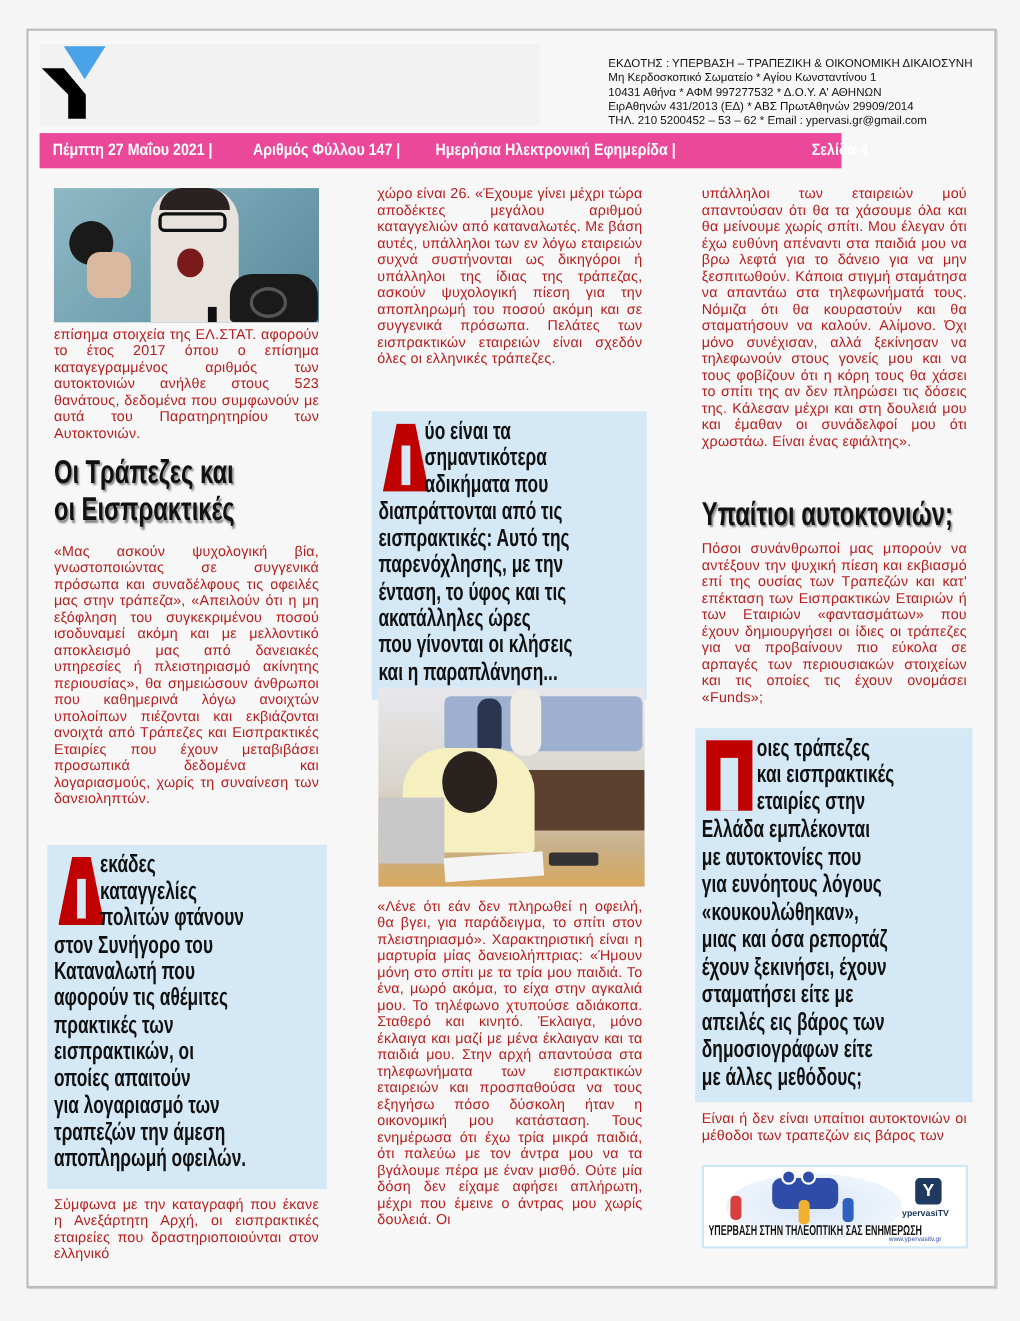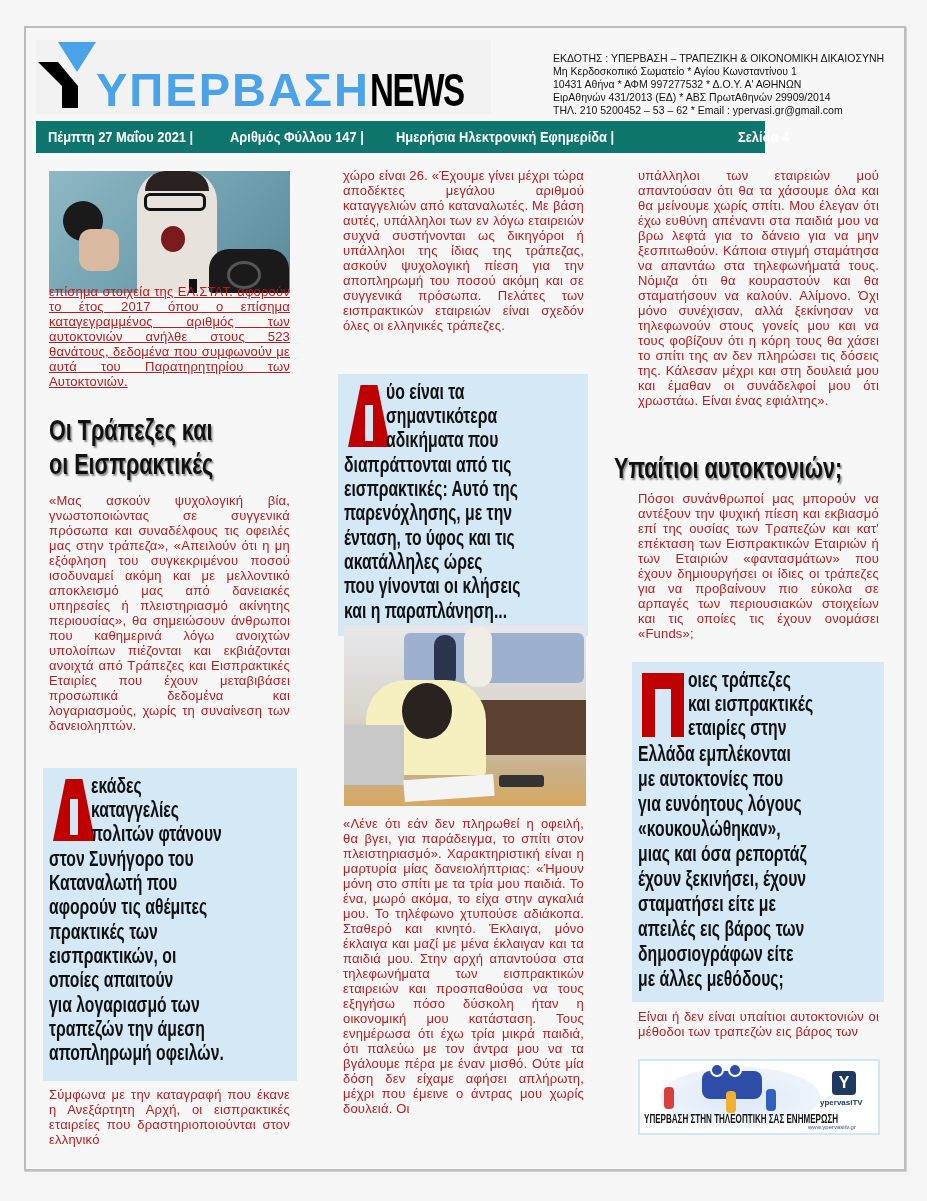--- a/index.html
+++ b/index.html
@@ -4,21 +4,21 @@
 <style>
   html, body { margin:0; padding:0; }
   body { width:927px; height:1201px; background:#f5f5f5; position:relative; overflow:hidden; font-family:"Liberation Sans", sans-serif; }
   .page { position:absolute; left:24px; top:26px; width:882px; height:1145px; background:#f7f7f7; border:2px solid #bdbdbd; box-sizing:border-box; box-shadow:1px 1px 0 #d0d0d0; }
   .logo { position:absolute; left:36px; top:40px; width:455px; height:74px; background:#f2f2f2; }
   .logo svg { position:absolute; left:0; top:0; }
   .logo-text { position:absolute; left:60px; top:25px; font-family:"Liberation Sans", sans-serif; font-weight:bold; font-size:47px; line-height:50px; color:#4aa3e8; letter-spacing:2px; white-space:nowrap; }
   .logo-news { color:#000; font-size:46px; letter-spacing:-2px; transform:scaleX(0.72); display:inline-block; transform-origin:left; font-family:"Liberation Sans", sans-serif; }
   .publisher { position:absolute; left:553px; top:52px; width:340px; font-size:10.5px; line-height:13px; color:#111; }
   .publisher div { white-space:nowrap; }
-  .bar { position:absolute; left:36px; top:121px; width:729px; height:32px; background:#0f766e; color:#fff; font-weight:bold; font-size:15px; line-height:32px; }
+  .bar { position:absolute; left:36px; top:121px; width:729px; height:32px; background:#ec4899; color:#fff; font-weight:bold; font-size:15px; line-height:32px; }
   .bar span { position:absolute; top:0; white-space:nowrap; transform:scaleX(0.86); transform-origin:left; }
   .col { position:absolute; }
   .body-text { font-size:13px; line-height:15px; color:#b91c1c; text-align:justify; letter-spacing:0.2px; }
   .headline { font-family:"Liberation Sans", sans-serif; font-weight:bold; font-size:27px; line-height:30px; color:#111; transform:scaleX(0.72); transform-origin:left; white-space:nowrap; text-shadow:2px 2px 2px #888; }
   .callout { position:absolute; background:#d4e8f6; box-sizing:border-box; padding:8px 6px 6px 8px; }
   .callout-text { font-weight:bold; color:#111; font-size:22.5px; line-height:24.3px; transform:scaleX(0.7); transform-origin:left top; white-space:nowrap; }
   .drop { position:absolute; background:#c00000; }
   .drop .hole { position:absolute; background:#d4e8f6; }
   .img { position:absolute; overflow:hidden; }
   .banner { position:absolute; border:2px solid #cfe6f7; background:#fff; overflow:hidden; box-sizing:border-box; }
@@ -26,23 +26,20 @@
 </head>
 <body>
 
 <div class="page"></div>
 
 <div class="logo">
   <svg width="90" height="74">
     <polygon points="22,2 60,2 41,32" fill="#4aa3e8"></polygon>
     <polygon points="2,22 22,22 42,46 42,68 26,68 26,46" fill="#000"></polygon>
   </svg>
-  <div class="logo-text">
-    <span>ΥΠΕΡΒΑΣΗ</span><span class="logo-news">NEWS</span>
-  </div>
 </div>
 
 <div class="publisher">
   <div>ΕΚΔΟΤΗΣ : ΥΠΕΡΒΑΣΗ – ΤΡΑΠΕΖΙΚΗ &amp; ΟΙΚΟΝΟΜΙΚΗ ΔΙΚΑΙΟΣΥΝΗ</div>
   <div>Μη Κερδοσκοπικό Σωματείο * Αγίου Κωνσταντίνου 1</div>
   <div>10431 Αθήνα * ΑΦΜ 997277532 * Δ.Ο.Υ. Α' ΑΘΗΝΩΝ</div>
   <div>ΕιρΑθηνών 431/2013 (ΕΔ) * ΑΒΣ ΠρωτΑθηνών 29909/2014</div>
   <div>ΤΗΛ. 210 5200452 – 53 – 62 * Email : ypervasi.gr@gmail.com</div>
 </div>
 
@@ -58,21 +55,21 @@
   <div style="position:absolute;left:96px;top:0;width:64px;height:20px;background:#2a2220;border-radius:20px 20px 0 0;"></div>
   <div style="position:absolute;left:95px;top:22px;width:62px;height:18px;border:3px solid #111;border-radius:6px;box-sizing:border-box;"></div>
   <div style="position:absolute;left:112px;top:55px;width:24px;height:26px;background:#7a1a1a;border-radius:50%;"></div>
   <div style="position:absolute;left:140px;top:108px;width:8px;height:14px;background:#111;"></div>
   <div style="position:absolute;left:14px;top:30px;width:40px;height:40px;background:#1a1a1a;border-radius:50%;transform:rotate(-30deg);"></div>
   <div style="position:absolute;left:30px;top:58px;width:40px;height:42px;background:#d9b9a0;border-radius:12px;"></div>
   <div style="position:absolute;left:160px;top:78px;width:80px;height:44px;background:#1a1a1a;border-radius:20px 20px 4px 4px;"></div>
   <div style="position:absolute;left:178px;top:90px;width:34px;height:28px;border:3px solid #555;border-radius:50%;box-sizing:border-box;"></div>
 </div>
 
-<div class="col body-text" style="left:49px; top:284px; width:241px;text-decoration:underline;">επίσημα στοιχεία της ΕΛ.ΣΤΑΤ. αφορούν το έτος 2017 όπου ο επίσημα καταγεγραμμένος αριθμός των αυτοκτονιών ανήλθε στους 523 θανάτους, δεδομένα που συμφωνούν με αυτά του Παρατηρητηρίου των Αυτοκτονιών.</div>
+<div class="col body-text" style="left:49px; top:296px; width:241px;">επίσημα στοιχεία της ΕΛ.ΣΤΑΤ. αφορούν το έτος 2017 όπου ο επίσημα καταγεγραμμένος αριθμός των αυτοκτονιών ανήλθε στους 523 θανάτους, δεδομένα που συμφωνούν με αυτά του Παρατηρητηρίου των Αυτοκτονιών.</div>
 
 <div class="col" style="left:49px; top:413px; width:260px;">
   <div class="headline" style="font-size:30px;line-height:34px;">Οι Τράπεζες και</div>
   <div class="headline" style="font-size:30px;line-height:34px;">οι Εισπρακτικές</div>
 </div>
 
 <div class="col body-text" style="left:49px; top:493px; width:241px;">«Μας ασκούν ψυχολογική βία, γνωστοποιώντας σε συγγενικά πρόσωπα και συναδέλφους τις οφειλές μας στην τράπεζα», «Απειλούν ότι η μη εξόφληση του συγκεκριμένου ποσού ισοδυναμεί ακόμη και με μελλοντικό αποκλεισμό μας από δανειακές υπηρεσίες ή πλειστηριασμό ακίνητης περιουσίας», θα σημειώσουν άνθρωποι που καθημερινά λόγω ανοιχτών υπολοίπων πιέζονται και εκβιάζονται ανοιχτά από Τράπεζες και Εισπρακτικές Εταιρίες που έχουν μεταβιβάσει προσωπικά δεδομένα και λογαριασμούς, χωρίς τη συναίνεση των δανειοληπτών.</div>
 
 <div class="callout" style="left:43px; top:768px; width:254px; height:313px;">
   <div class="drop" style="left:10px; top:11px; width:42px; height:62px; clip-path:polygon(30% 0,70% 0,100% 100%,0 100%);">
@@ -121,21 +118,21 @@
   <div style="position:absolute;left:58px;top:58px;width:50px;height:56px;background:#2a221e;border-radius:50%;"></div>
   <div style="position:absolute;left:0;top:100px;width:60px;height:60px;background:#c8c8c8;"></div>
   <div style="position:absolute;left:60px;top:152px;width:90px;height:22px;background:#f4f4f4;transform:rotate(-4deg);"></div>
   <div style="position:absolute;left:155px;top:150px;width:45px;height:12px;background:#333;border-radius:3px;"></div>
 </div>
 
 <div class="col body-text" style="left:343px; top:816px; width:241px;">«Λένε ότι εάν δεν πληρωθεί η οφειλή, θα βγει, για παράδειγμα, το σπίτι στον πλειστηριασμό». Χαρακτηριστική είναι η μαρτυρία μίας δανειολήπτριας: «Ήμουν μόνη στο σπίτι με τα τρία μου παιδιά. Το ένα, μωρό ακόμα, το είχα στην αγκαλιά μου. Το τηλέφωνο χτυπούσε αδιάκοπα. Σταθερό και κινητό. Έκλαιγα, μόνο έκλαιγα και μαζί με μένα έκλαιγαν και τα παιδιά μου. Στην αρχή απαντούσα στα τηλεφωνήματα των εισπρακτικών εταιρειών και προσπαθούσα να τους εξηγήσω πόσο δύσκολη ήταν η οικονομική μου κατάσταση. Τους ενημέρωσα ότι έχω τρία μικρά παιδιά, ότι παλεύω με τον άντρα μου να τα βγάλουμε πέρα με έναν μισθό. Ούτε μία δόση δεν είχαμε αφήσει απλήρωτη, μέχρι που έμεινε ο άντρας μου χωρίς δουλειά. Οι</div>
 
 <div class="col body-text" style="left:638px; top:168px; width:241px;">υπάλληλοι των εταιρειών μού απαντούσαν ότι θα τα χάσουμε όλα και θα μείνουμε χωρίς σπίτι. Μου έλεγαν ότι έχω ευθύνη απέναντι στα παιδιά μου να βρω λεφτά για το δάνειο για να μην ξεσπιτωθούν. Κάποια στιγμή σταμάτησα να απαντάω στα τηλεφωνήματά τους. Νόμιζα ότι θα κουραστούν και θα σταματήσουν να καλούν. Αλίμονο. Όχι μόνο συνέχισαν, αλλά ξεκίνησαν να τηλεφωνούν στους γονείς μου και να τους φοβίζουν ότι η κόρη τους θα χάσει το σπίτι της αν δεν πληρώσει τις δόσεις της. Κάλεσαν μέχρι και στη δουλειά μου και έμαθαν οι συνάδελφοί μου ότι χρωστάω. Είναι ένας εφιάλτης».</div>
 
-<div class="col" style="left:614px; top:451px; width:260px;text-align:center;">
+<div class="col" style="left:638px; top:451px; width:260px;text-align:center;">
   <div class="headline" style="font-size:30px;line-height:34px;">Υπαίτιοι αυτοκτονιών;</div>
 </div>
 
 <div class="col body-text" style="left:638px; top:491px; width:241px;">Πόσοι συνάνθρωποί μας μπορούν να αντέξουν την ψυχική πίεση και εκβιασμό επί της ουσίας των Τραπεζών και κατ' επέκταση των Εισπρακτικών Εταιριών ή των Εταιριών «φαντασμάτων» που έχουν δημιουργήσει οι ίδιες οι τράπεζες για να προβαίνουν πιο εύκολα σε αρπαγές των περιουσιακών στοιχείων και τις οποίες τις έχουν ονομάσει «Funds»;</div>
 
 <div class="callout" style="left:632px; top:662px; width:252px; height:340px;">
   <div class="drop" style="left:10px; top:11px; width:42px; height:64px;">
     <div class="hole" style="left:13px;top:16px;width:16px;height:48px;"></div>
   </div>
   <div class="callout-text" style="position:absolute;left:56px;top:6px;">οιες τράπεζες</div>

